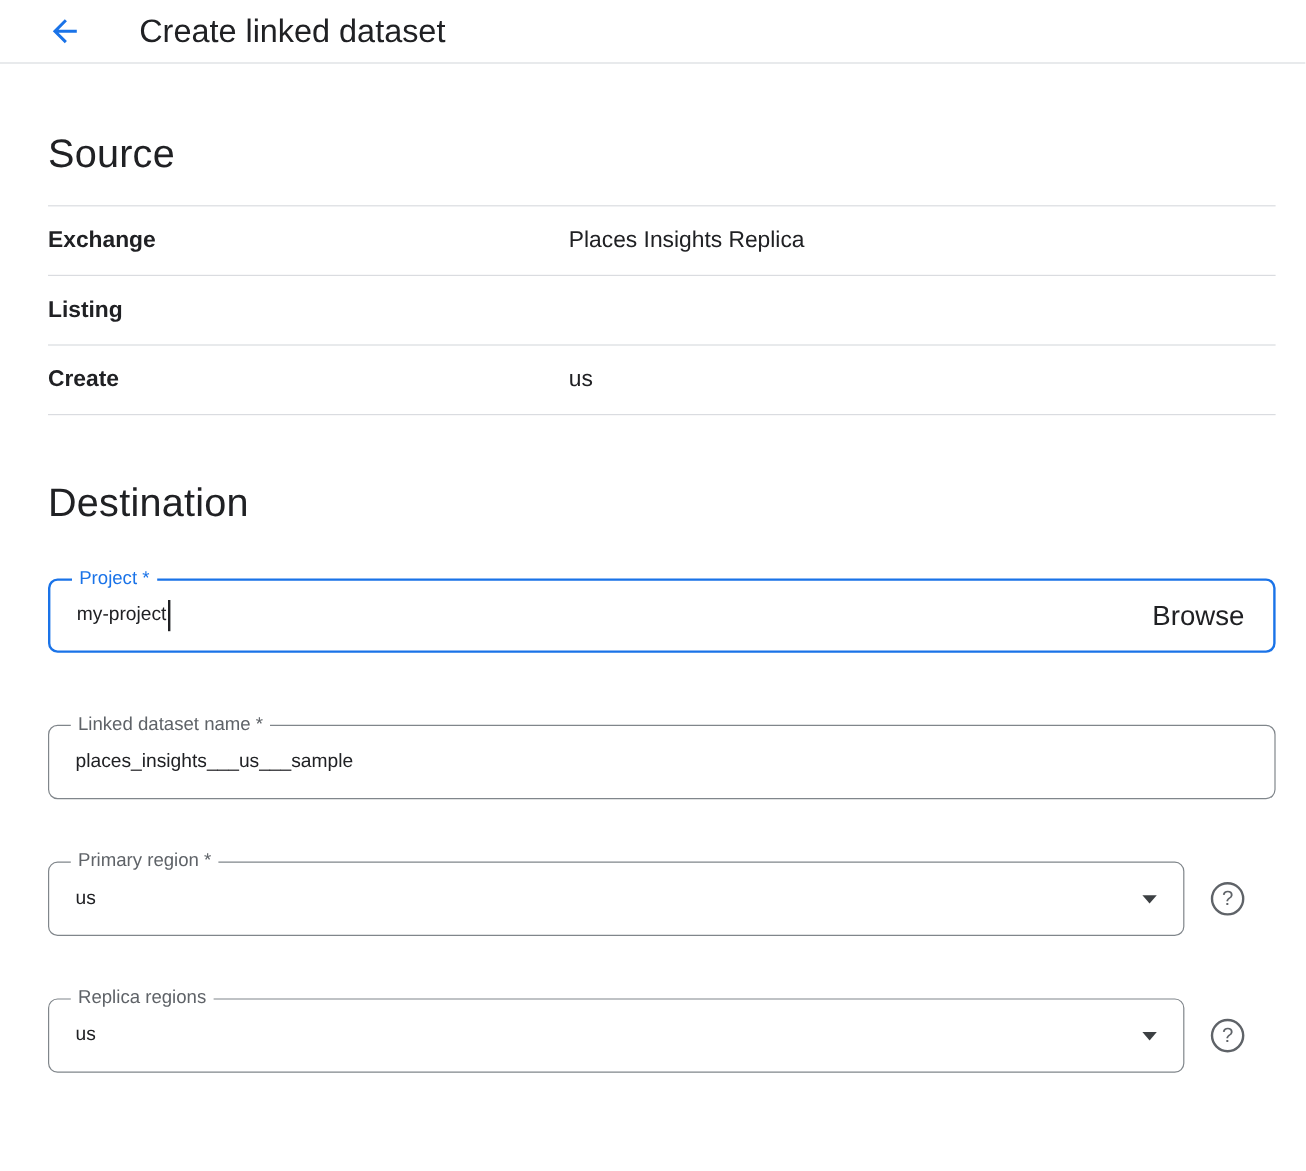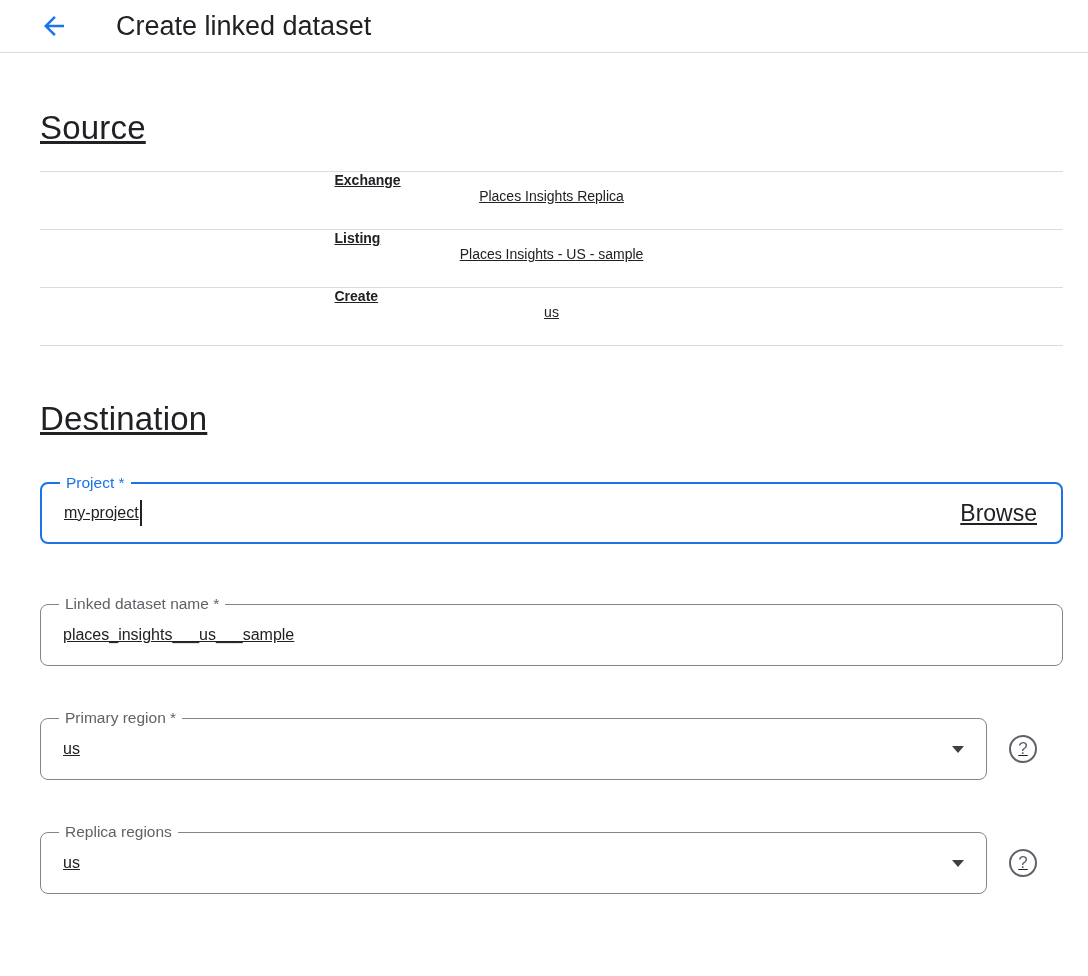--- a/index.html
+++ b/index.html
@@ -7,29 +7,29 @@
               font-family:"Liberation Sans", sans-serif; color:#202124; }
 
   
   .header { height:53px; border-bottom:1px solid #dadce0;
             display:flex; align-items:center; padding-left:33px; }
   .back-btn { width:42px; height:42px; border-radius:50%; display:flex;
               align-items:center; justify-content:center; cursor:pointer; flex:0 0 auto; }
   .page-title { margin-left:41px; font-size:27px; font-weight:400; color:#202124; }
 
   
-  .content { padding:0 25px 0 40px;text-decoration:underline; }
+  .content { padding:0 25px 0 40px; }
   .section-heading { font-size:33px; font-weight:400; color:#202124; letter-spacing:0.2px; }
   .heading-source { margin:56px 0 24px 0; }
   .heading-destination { margin:54px 0 44px 0; }
 
   
   .kv-table { border-top:1px solid #dadce0; }
   .kv-row { display:flex; align-items:center; height:58px;
-            border-bottom:1px solid #dadce0; font-size:14px;flex-direction:column; }
+            border-bottom:1px solid #dadce0; font-size:19px; }
   .kv-label { width:434px; font-weight:700; color:#202124; }
   .kv-value { color:#202124; }
 
   
   .field { position:relative; height:62px; border:1px solid #80868b; border-radius:8px;
            display:flex; align-items:center; padding:4px 22px; background:#fff; }
   .field-label { position:absolute; top:-11px; left:18px; background:#fff;
                  padding:0 6px; font-size:15.5px; color:#5f6368; white-space:nowrap;
                  line-height:20px; }
   .field.focused { border:2px solid #1a73e8; }
@@ -69,21 +69,20 @@
 
   <div class="section-heading heading-source">Source</div>
 
   <div class="kv-table">
     <div class="kv-row">
       <div class="kv-label">Exchange</div>
       <div class="kv-value">Places Insights Replica</div>
     </div>
     <div class="kv-row">
       <div class="kv-label">Listing</div>
-      <div class="kv-value">Places Insights - US - sample</div>
     </div>
     <div class="kv-row">
       <div class="kv-label">Create</div>
       <div class="kv-value">us</div>
     </div>
   </div>
 
   <div class="section-heading heading-destination">Destination</div>
 
   <div class="field focused">

